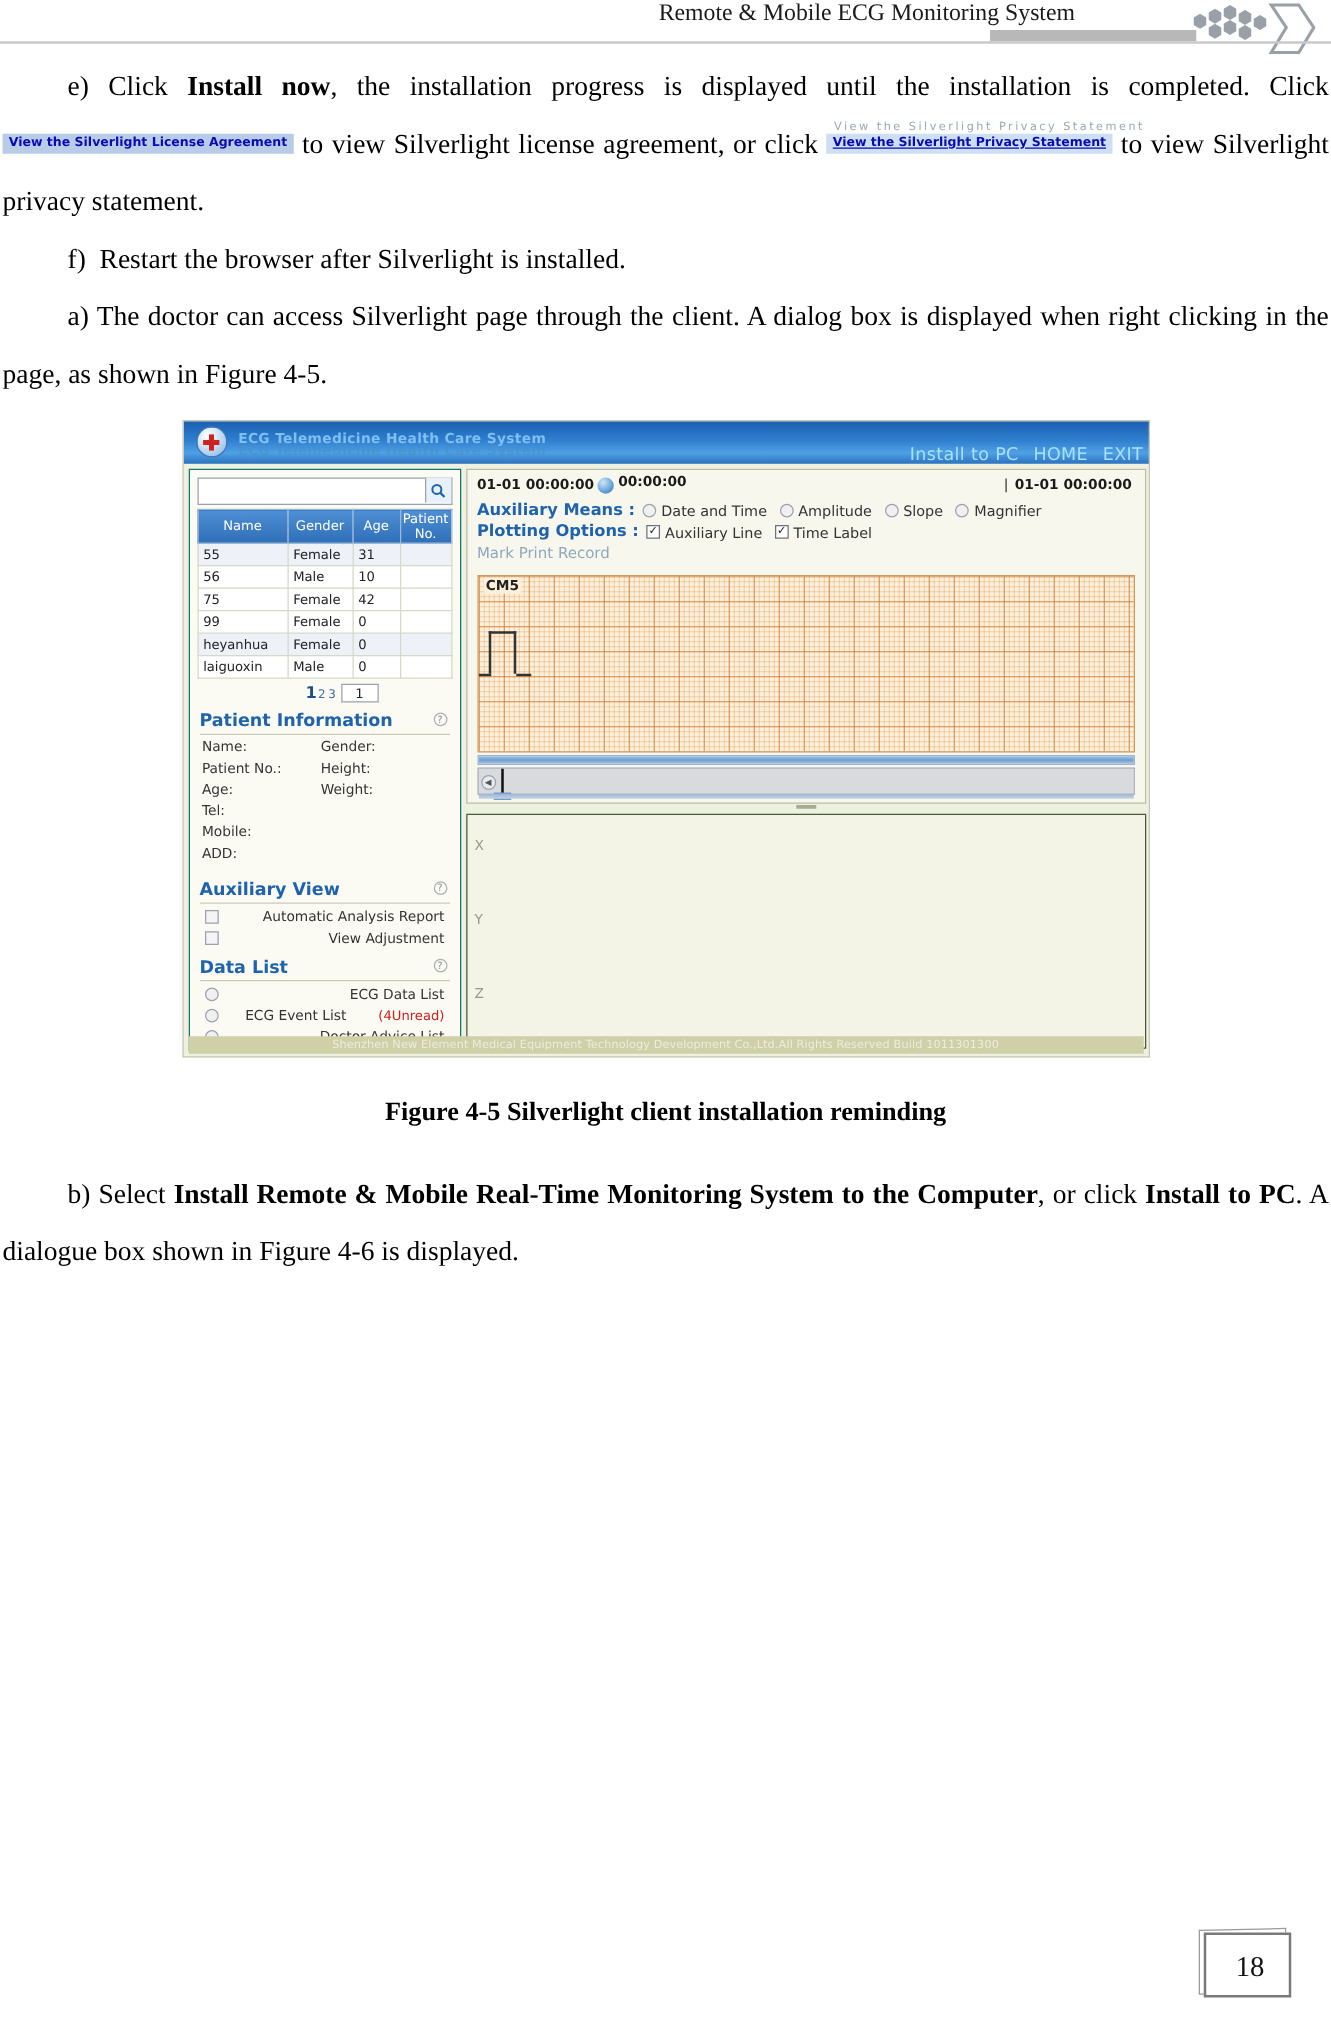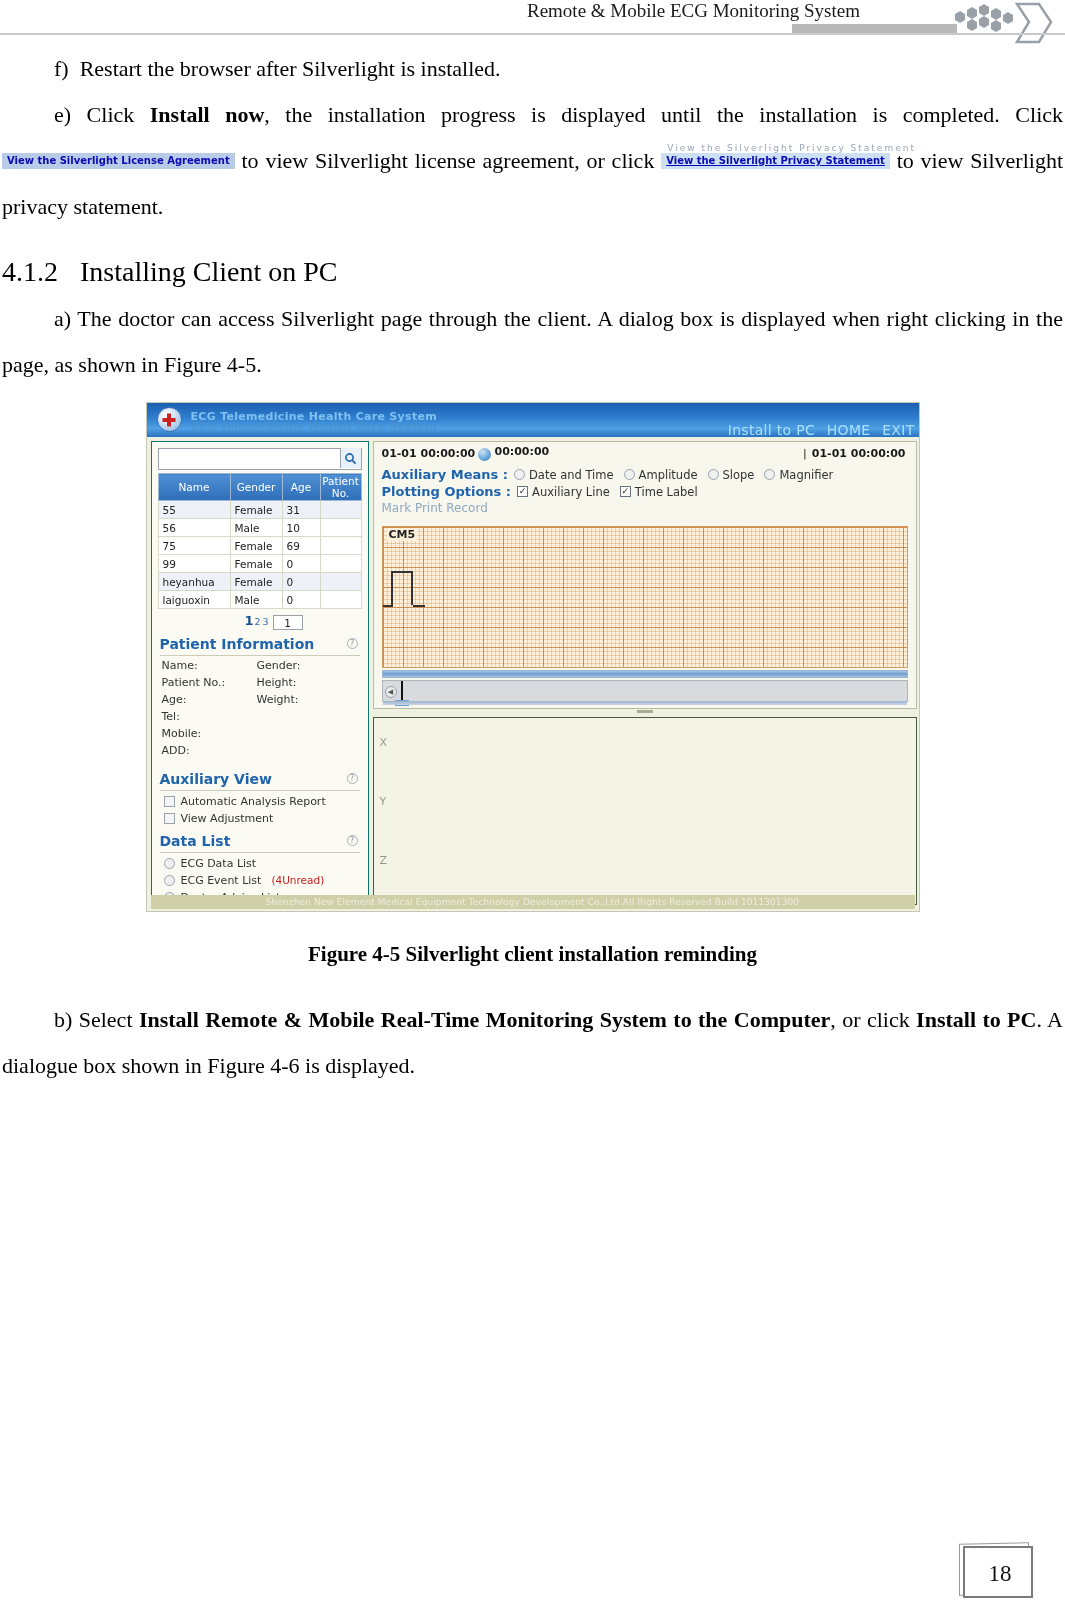--- a/index.html
+++ b/index.html
@@ -202,21 +202,21 @@
 
   .info-grid {
     margin: 3px 10px 0 10px; display: grid;
     grid-template-columns: 95px 1fr; row-gap: 4px;
     font-size: 11px; color: #333;
   }
   .info-grid .full { grid-column: 1 / span 2; }
 
   .chk-row, .rad-row {
     margin: 4px 12px; font-size: 11px; color: #333;
-    display: flex; align-items: center;
+    display: flex; align-items: center; justify-content: space-between;
   }
   .cbox {
     width: 11px; height: 11px; border: 1px solid #9aa2ae; background: #f4f4f4;
     margin-right: 6px; display: inline-block;
   }
   .rbox {
     width: 11px; height: 11px; border: 1px solid #9aa2ae; background: #f0f0f0;
     border-radius: 50%; margin-right: 6px; display: inline-block;
   }
   .unread { color: #cc2020; font-size: 10.5px; margin-left: 10px; }
@@ -379,37 +379,34 @@
       <polygon points="56,13 61,10 66,13 66,19 61,22 56,19"></polygon>
     </g>
     <path d="M70,2 L92,2 L104,20 L92,40 L70,40 L82,20 Z" fill="none" stroke="#9aa0a8" stroke-width="2.5"></path>
   </svg>
   <div class="header-rule"></div>
 </div>
 
 <div class="content">
 
   <p class="body">
-    <span class="ind"></span><span>f)</span>&nbsp;
-    <span>Restart the browser after Silverlight is installed.</span>
-  </p>
-
-  <p class="body">
     <span class="ind"></span><span>e)</span>
     <span>Click</span>
     <span class="b">Install now</span><span>, the installation progress is displayed until the installation is completed. Click</span>
     <span class="chip">View the Silverlight License Agreement</span>
     <span>to view Silverlight license agreement, or click</span>
     <span class="chip-wrap2"><span class="chip-ghost">View the Silverlight Privacy Statement</span><span class="chip underl">View the Silverlight Privacy Statement</span></span>
     <span>to view Silverlight privacy statement.</span>
   </p>
 
-  <h2 class="section">
-    <span class="num">4.1.2</span><span>Installing Client on PC</span>
-  </h2>
+  <p class="body">
+    <span class="ind"></span><span>f)</span>&nbsp;
+    <span>Restart the browser after Silverlight is installed.</span>
+  </p>
+
 
   <p class="body">
     <span class="ind"></span><span>a)</span>
     <span>The doctor can access Silverlight page through the client. A dialog box is displayed when right clicking in the page, as shown in Figure 4-5.</span>
   </p>
 
   <div class="figure-wrap">
     <div class="app">
 
       
@@ -455,21 +452,21 @@
             </tr>
             <tr>
               <td class="c-name">56</td>
               <td class="c-gender">Male</td>
               <td class="c-age">10</td>
               <td></td>
             </tr>
             <tr>
               <td class="c-name">75</td>
               <td class="c-gender">Female</td>
-              <td class="c-age">69</td>
+              <td class="c-age">42</td>
               <td></td>
             </tr>
             <tr>
               <td class="c-name">99</td>
               <td class="c-gender">Female</td>
               <td class="c-age">0</td>
               <td></td>
             </tr>
             <tr class="sel">
               <td class="c-name">heyanhua</td>

